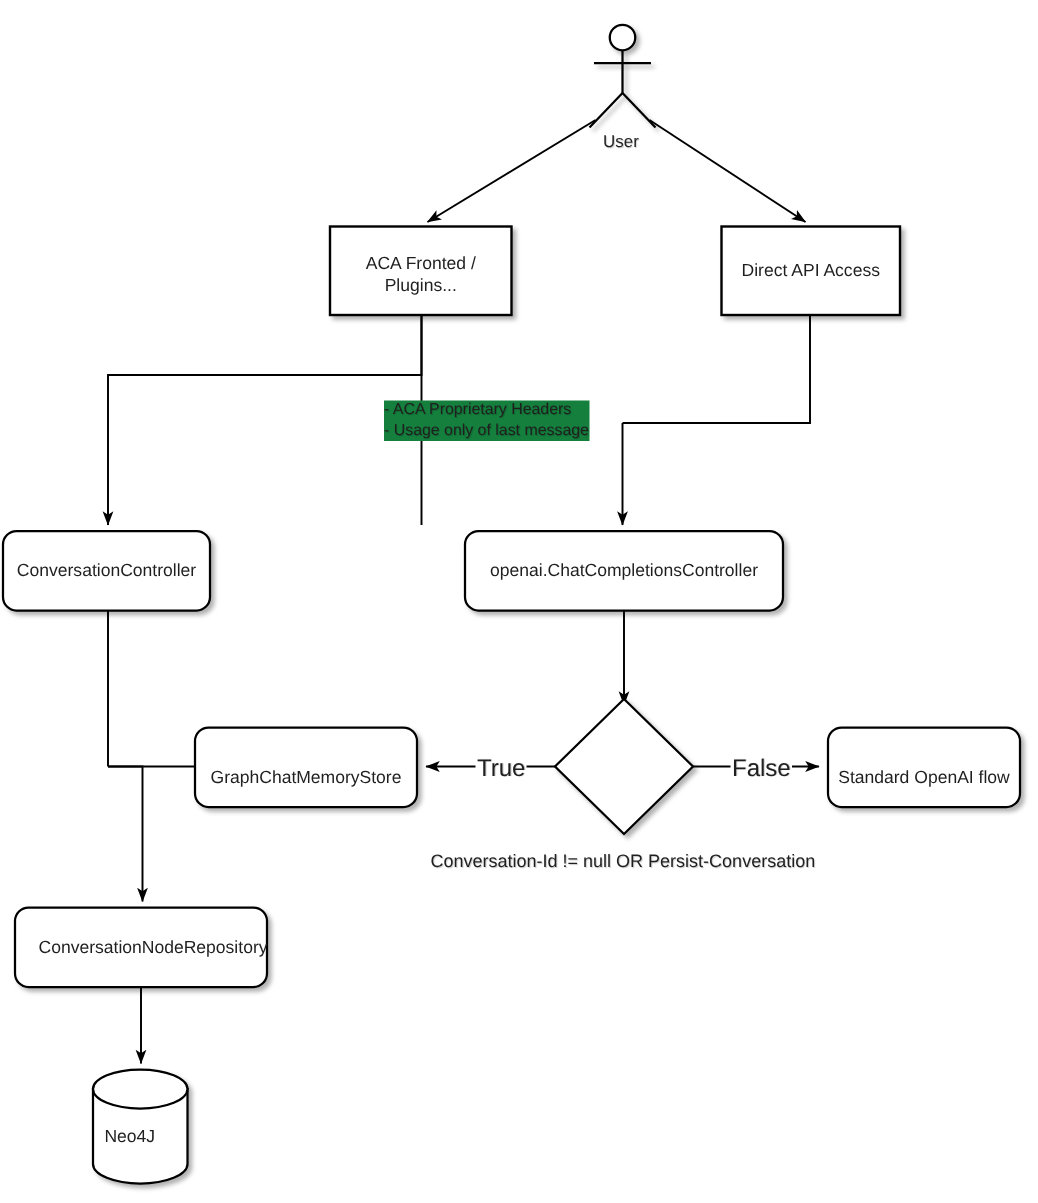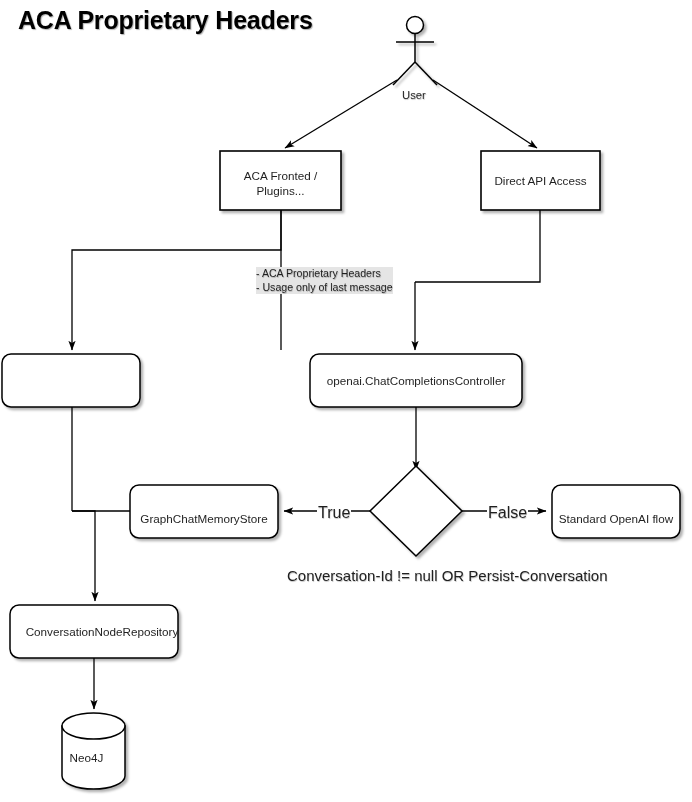--- a/index.html
+++ b/index.html
@@ -66,45 +66,44 @@
     background: #ffffff;
     padding: 0 1px;
     text-shadow: 0.6px 0.6px 0.7px rgba(0,0,0,0.22);
     white-space: nowrap;
   }
   .note-label {
     position: absolute;
     font-size: 10.6px;
     color: #1f1f1f;
     line-height: 13.5px;
-    background: #e5e5e5;
+    background: #15803d;
     text-shadow: 0.6px 0.6px 0.7px rgba(0,0,0,0.22);
     white-space: pre-line;
   }
   .caption-label {
     position: absolute;
-    font-size: 15px;
+    font-size: 12px;
     color: #1f1f1f;
     text-shadow: 0.6px 0.6px 0.7px rgba(0,0,0,0.22);
     white-space: nowrap;
   }
   .actor-label {
     position: absolute;
     font-size: 11.3px;
     color: #1f1f1f;
     text-shadow: 0.6px 0.6px 0.7px rgba(0,0,0,0.22);
     white-space: nowrap;
   }
 </style>
 </head>
 <body>
 
 <div id="page">
 
-  <div class="page-title">ACA Proprietary Headers</div>
 
 
   <svg id="diagram-svg" viewBox="0 0 692 802" xmlns="http://www.w3.org/2000/svg">
     <defs>
       <marker id="arrow" markerWidth="10" markerHeight="8" refX="9.2" refY="4" orient="auto" markerUnits="userSpaceOnUse">
         <path d="M0,0.4 L9.6,4 L0,7.6 L2.3,4 Z" fill="#000000"></path>
       </marker>
       <filter id="softshadow" x="-30%" y="-30%" width="180%" height="190%">
         <feDropShadow dx="2.4" dy="2.4" stdDeviation="1.3" flood-color="#000000" flood-opacity="0.30"></feDropShadow>
       </filter>
@@ -163,20 +162,21 @@
       </g>
     </g>
   </svg>
 
   <div class="actor-label" style="left:402px; top:89px;">User</div>
 
   <div class="node-label" style="left:220px; top:151px; width:121px; height:64px;">ACA Fronted /
 Plugins...</div>
   <div class="node-label" style="left:481px; top:151px; width:119px; height:59px;">Direct API Access</div>
 
+  <div class="node-label" style="left:2px; top:354px; width:138px; height:53px;">ConversationController</div>
   <div class="node-label" style="left:310px; top:354px; width:212px; height:53px;">openai.ChatCompletionsController</div>
 
   <div class="node-label" style="left:130px; top:485px; width:148px; height:67px;">GraphChatMemoryStore</div>
   <div class="node-label" style="left:552px; top:485px; width:128px; height:66px;">Standard OpenAI flow</div>
 
 
   <div class="node-label" style="left:10px; top:605px; width:184px; height:53px;">ConversationNodeRepository</div>
 
   <div class="node-label" style="left:62px; top:739px; width:49px; height:37px;">Neo4J</div>
 

